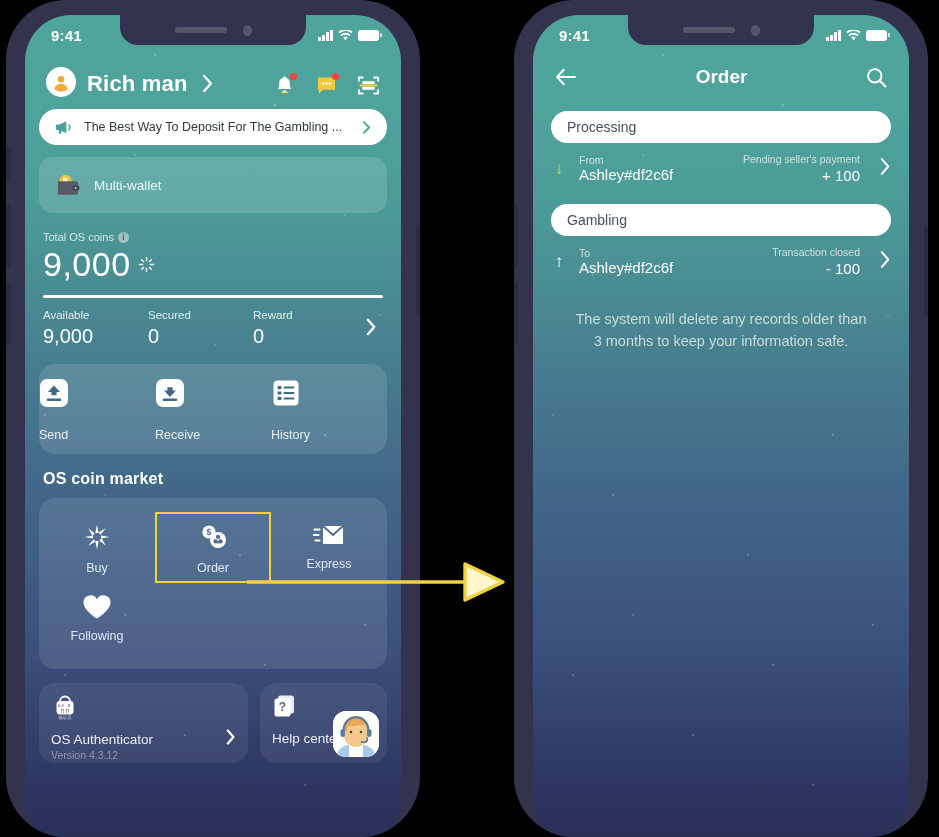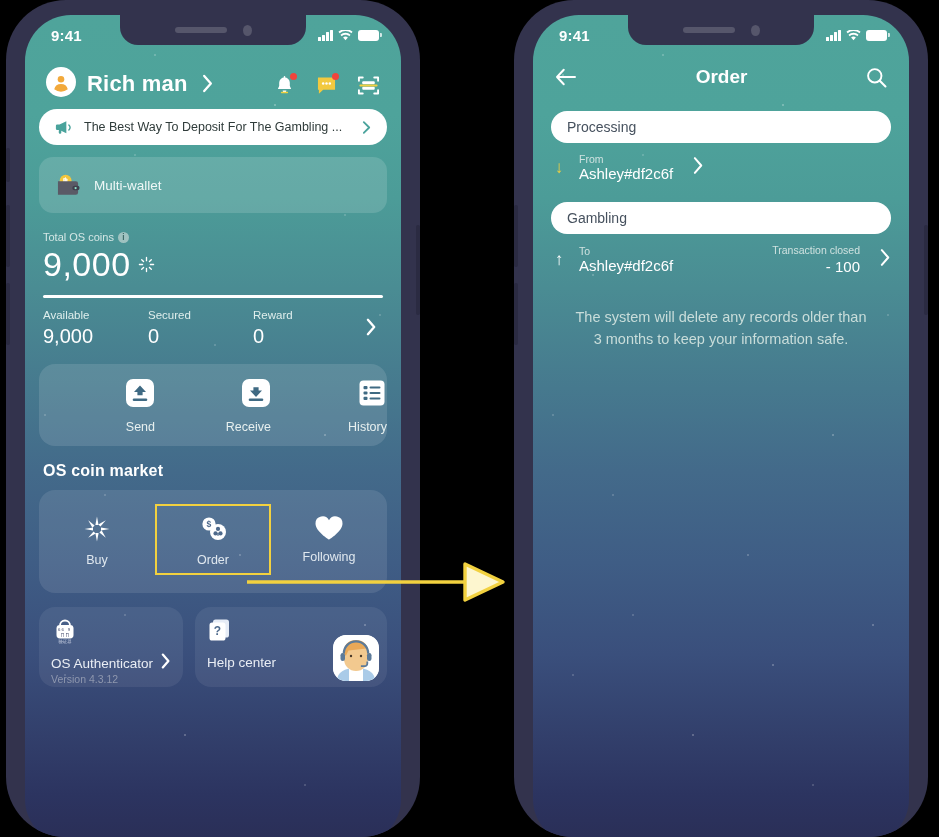--- a/index.html
+++ b/index.html
@@ -136,37 +136,37 @@
   .sep { height:3px; background:#fff; border-radius:2px; margin-top:11px; }
   .trio { display:flex; align-items:flex-start; margin-top:11px; }
   .trio .cell { width:105px; }
   .trio .k { font-size:11.5px; color:#dfeeec; }
   .trio .v { font-size:20px; font-weight:300; margin-top:4px; }
   .trio .go { margin-left:auto; align-self:center; padding-right:6px; }
 
   
   .acard { margin-top:16px; border-radius:16px; background:rgba(255,255,255,.12);
       padding:14px 0 12px; display:flex; }
-  .acard .cell { flex:1; display:flex; flex-direction:column; align-items:flex-end; gap:12px; }
+  .acard .cell { flex:1; display:flex; flex-direction:column; align-items:flex-start; gap:20px; }
   .acard .cap { font-size:12.5px; color:#e7f0ef; }
 
   .sect-title { margin-top:16px; padding-left:4px; font-size:16px; font-weight:bold; letter-spacing:.2px; }
 
   
   .mgrid { margin-top:10px; border-radius:16px; background:rgba(255,255,255,.10);
       padding:14px 0 18px; display:flex; flex-wrap:wrap; }
   .mcell { width:33.333%; display:flex; flex-direction:column; align-items:center;
       gap:9px; padding:10px 0 8px; position:relative; }
   .mcell .cap { font-size:12.5px; color:#e0e8ef; }
   .mcell.sel { outline:2px solid #f2d13f; outline-offset:-2px; }
 
   
   .bottom { margin-top:14px; display:flex; gap:12px; }
   .bcard { border-radius:16px; background:rgba(255,255,255,.07); position:relative; height:80px; }
-  .bcard.auth { width:144px; padding:10px 12px 0; }
+  .bcard.auth { width:209px; padding:10px 12px 0; }
   .bcard.help { flex:1; padding:10px 12px 0; }
   .bcard .lbl { font-size:13.5px; color:#e9edf4; }
   .bcard .ver { font-size:10.5px; color:#8e97ae; }
   .auth-row { display:flex; align-items:center; margin-top:4px; }
   .auth-row .go { margin-left:auto; }
   .support { position:absolute; right:8px; bottom:6px; width:46px; height:46px;
       border-radius:13px; background:#fff; overflow:hidden; }
 
   
   .rscreen { position:absolute; inset:0; color:#fff; }
@@ -386,20 +386,30 @@
                 <text x="12" y="13.4" font-size="8.6" font-weight="bold" fill="#4e6a8c" text-anchor="middle" font-family="Liberation Sans, sans-serif">$</text>
                 <circle cx="21" cy="18" r="8" fill="#fff"></circle>
                 <g fill="#4e6a8c">
                   <circle cx="21" cy="14.9" r="2.1"></circle>
                   <circle cx="18.5" cy="19.4" r="2.1"></circle>
                   <circle cx="23.5" cy="19.4" r="2.1"></circle>
                   <rect x="20.3" y="18.4" width="1.4" height="3.6" rx=".7"></rect>
                 </g>
               </svg>
             <div class="cap">Order</div>
+          </div>
+          <div class="mcell">
+            <svg width="32" height="26" viewBox="0 0 32 26">
+                <path d="M10 4h20v18H10Z" fill="#fff"></path>
+                <path d="M10 4 20 13 30 4" stroke="#4e6a8c" stroke-width="1.8" fill="none"></path>
+                <g stroke="#fff" stroke-width="2.2" stroke-linecap="round">
+                  <path d="M1.5 7.5h5M0 13h5.5M2.5 18.5h4"></path>
+                </g>
+              </svg>
+            <div class="cap">Express</div>
           </div>
           <div class="mcell">
             <svg width="30" height="27" viewBox="0 0 30 27">
                 <path d="M15 25.5S1.5 17.4 1.5 9.4A7.1 7.1 0 0 1 15 6.3 7.1 7.1 0 0 1 28.5 9.4c0 8-13.5 16.1-13.5 16.1Z" fill="#fff"></path>
               </svg>
             <div class="cap">Following</div>
           </div>
         </div>
 
         <div class="bottom">
@@ -499,20 +509,24 @@
             </svg>
         </div>
 
         <div class="pill">Processing</div>
         <div class="orow">
           <div class="arrow" style="color:#f2d13f;">↓</div>
           <div class="mid">
             <div class="k">From</div>
             <div class="v">Ashley#df2c6f</div>
           </div>
+          <div class="end">
+            <div class="k">Pending seller's payment</div>
+            <div class="v">+ 100</div>
+          </div>
           <div class="chev">
             <svg width="11" height="19" viewBox="0 0 12 20">
                 <path d="M2 2l7 8-7 8" stroke="#fff" stroke-width="2.2" fill="none" stroke-linecap="round" stroke-linejoin="round"></path>
               </svg>
           </div>
         </div>
 
         <div class="pill">Gambling</div>
         <div class="orow">
           <div class="arrow" style="color:#ffffff;">↑</div>

